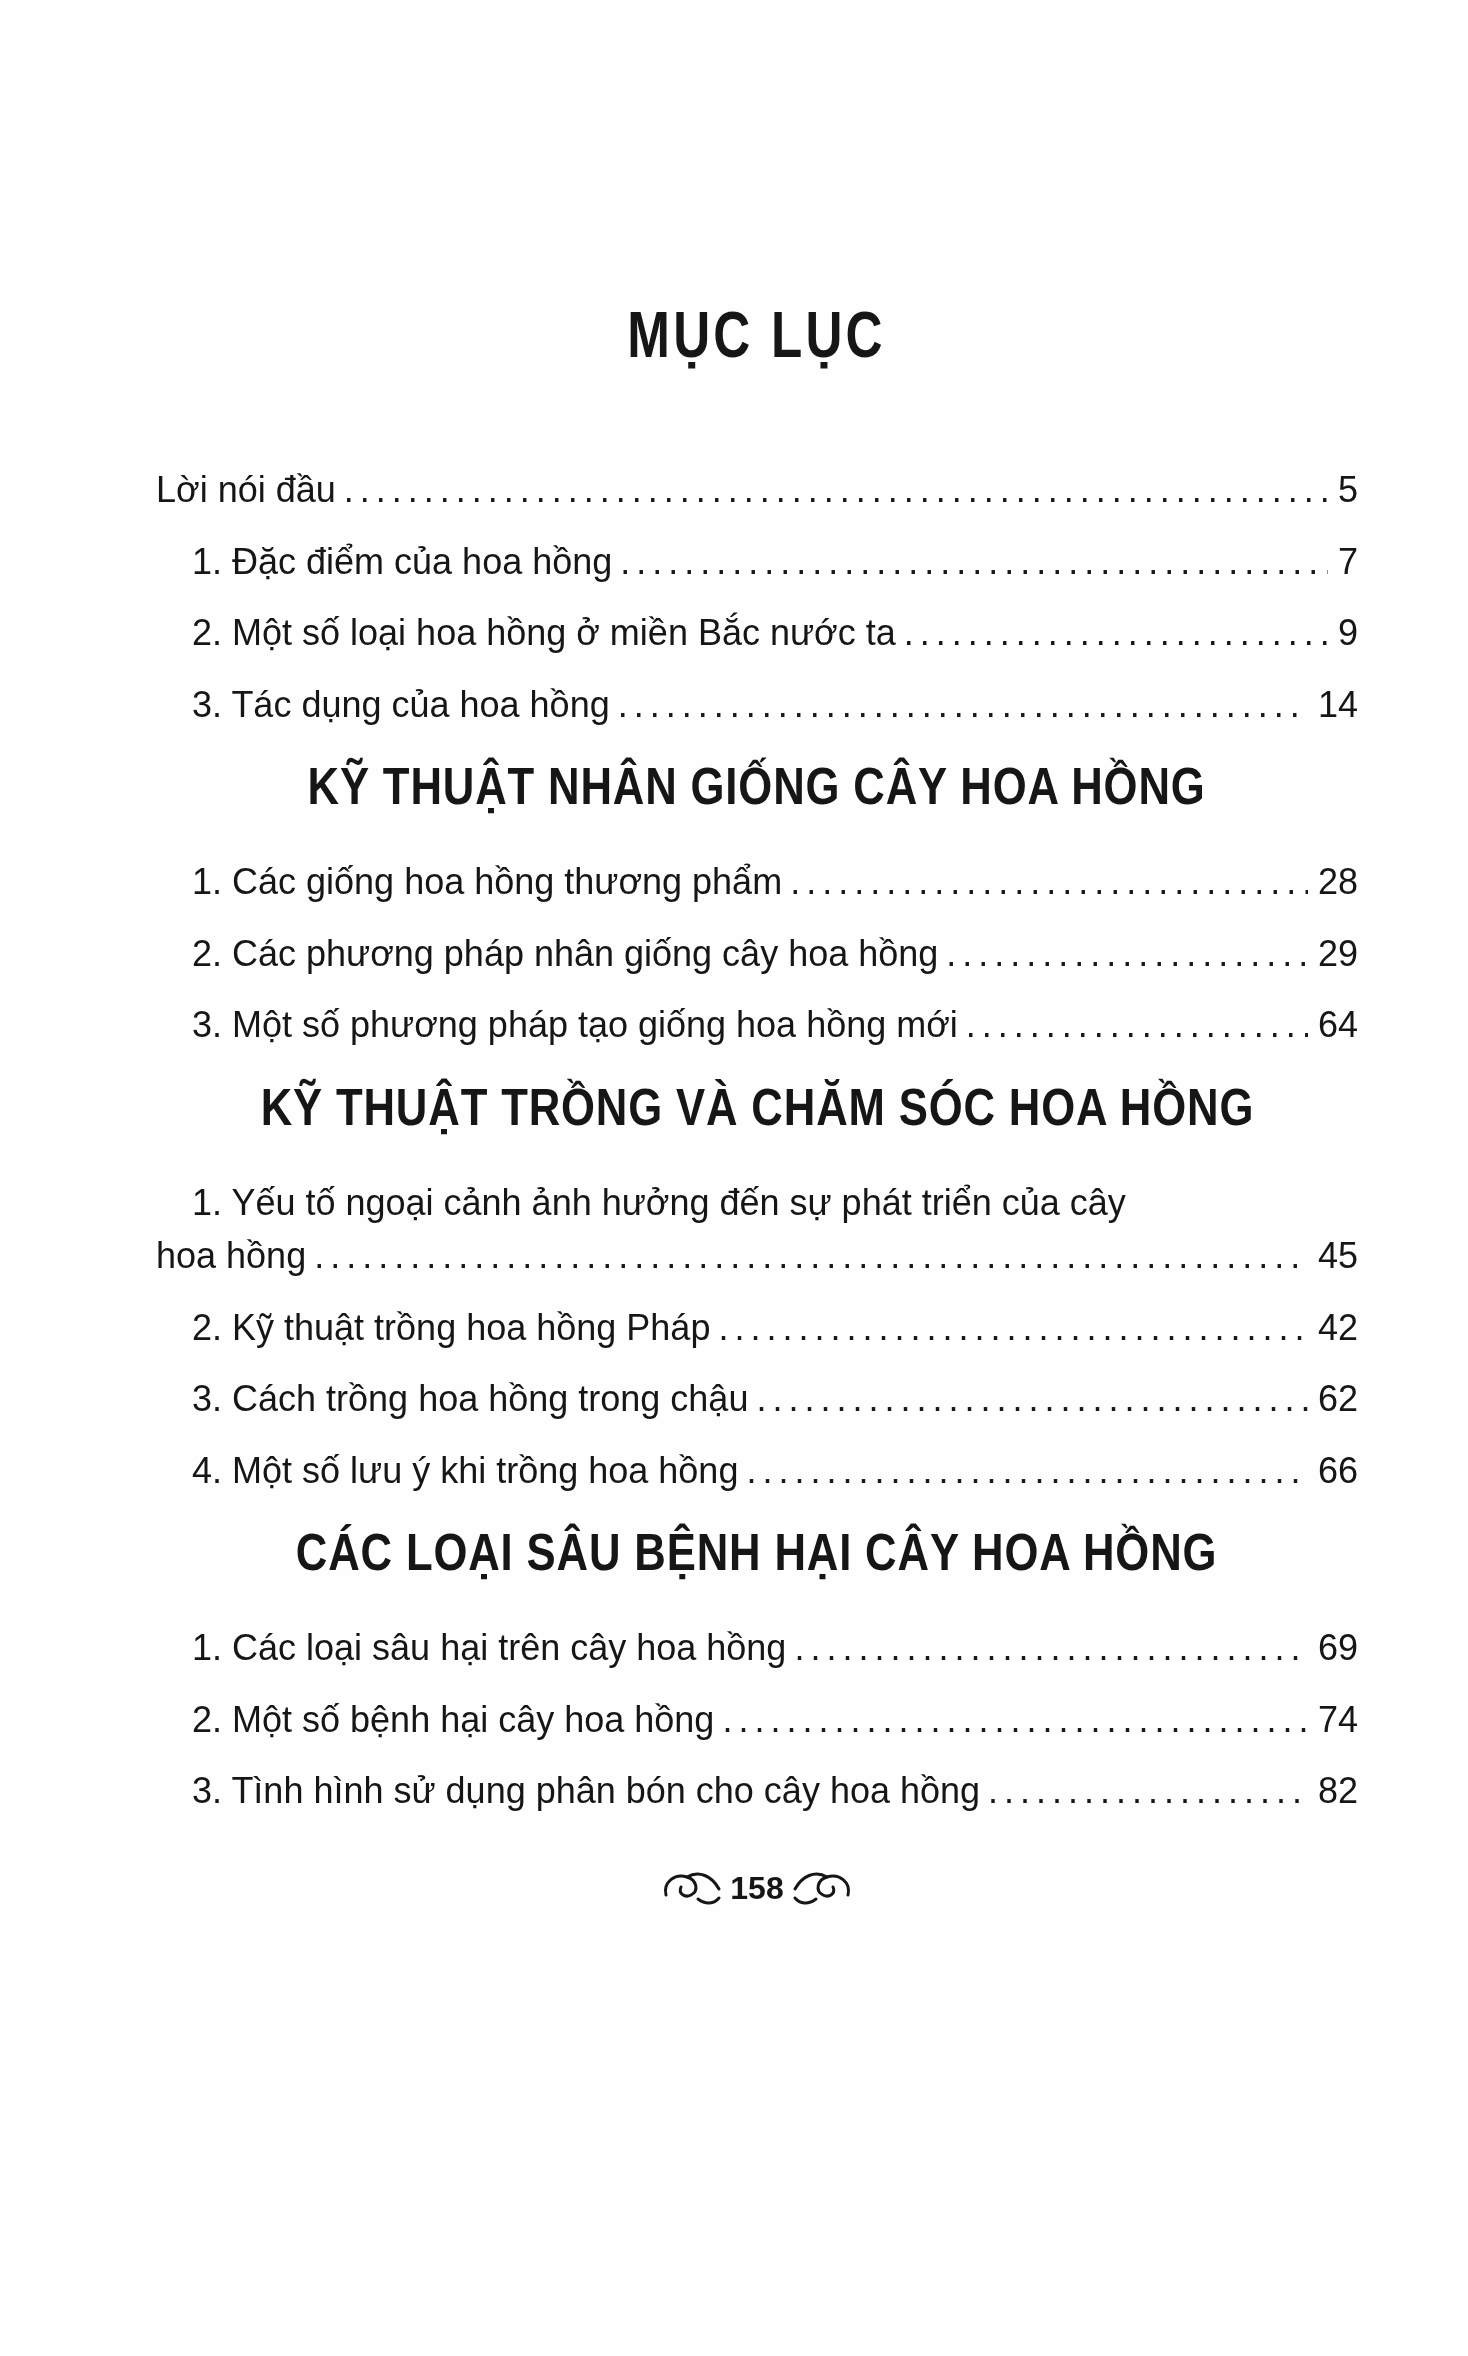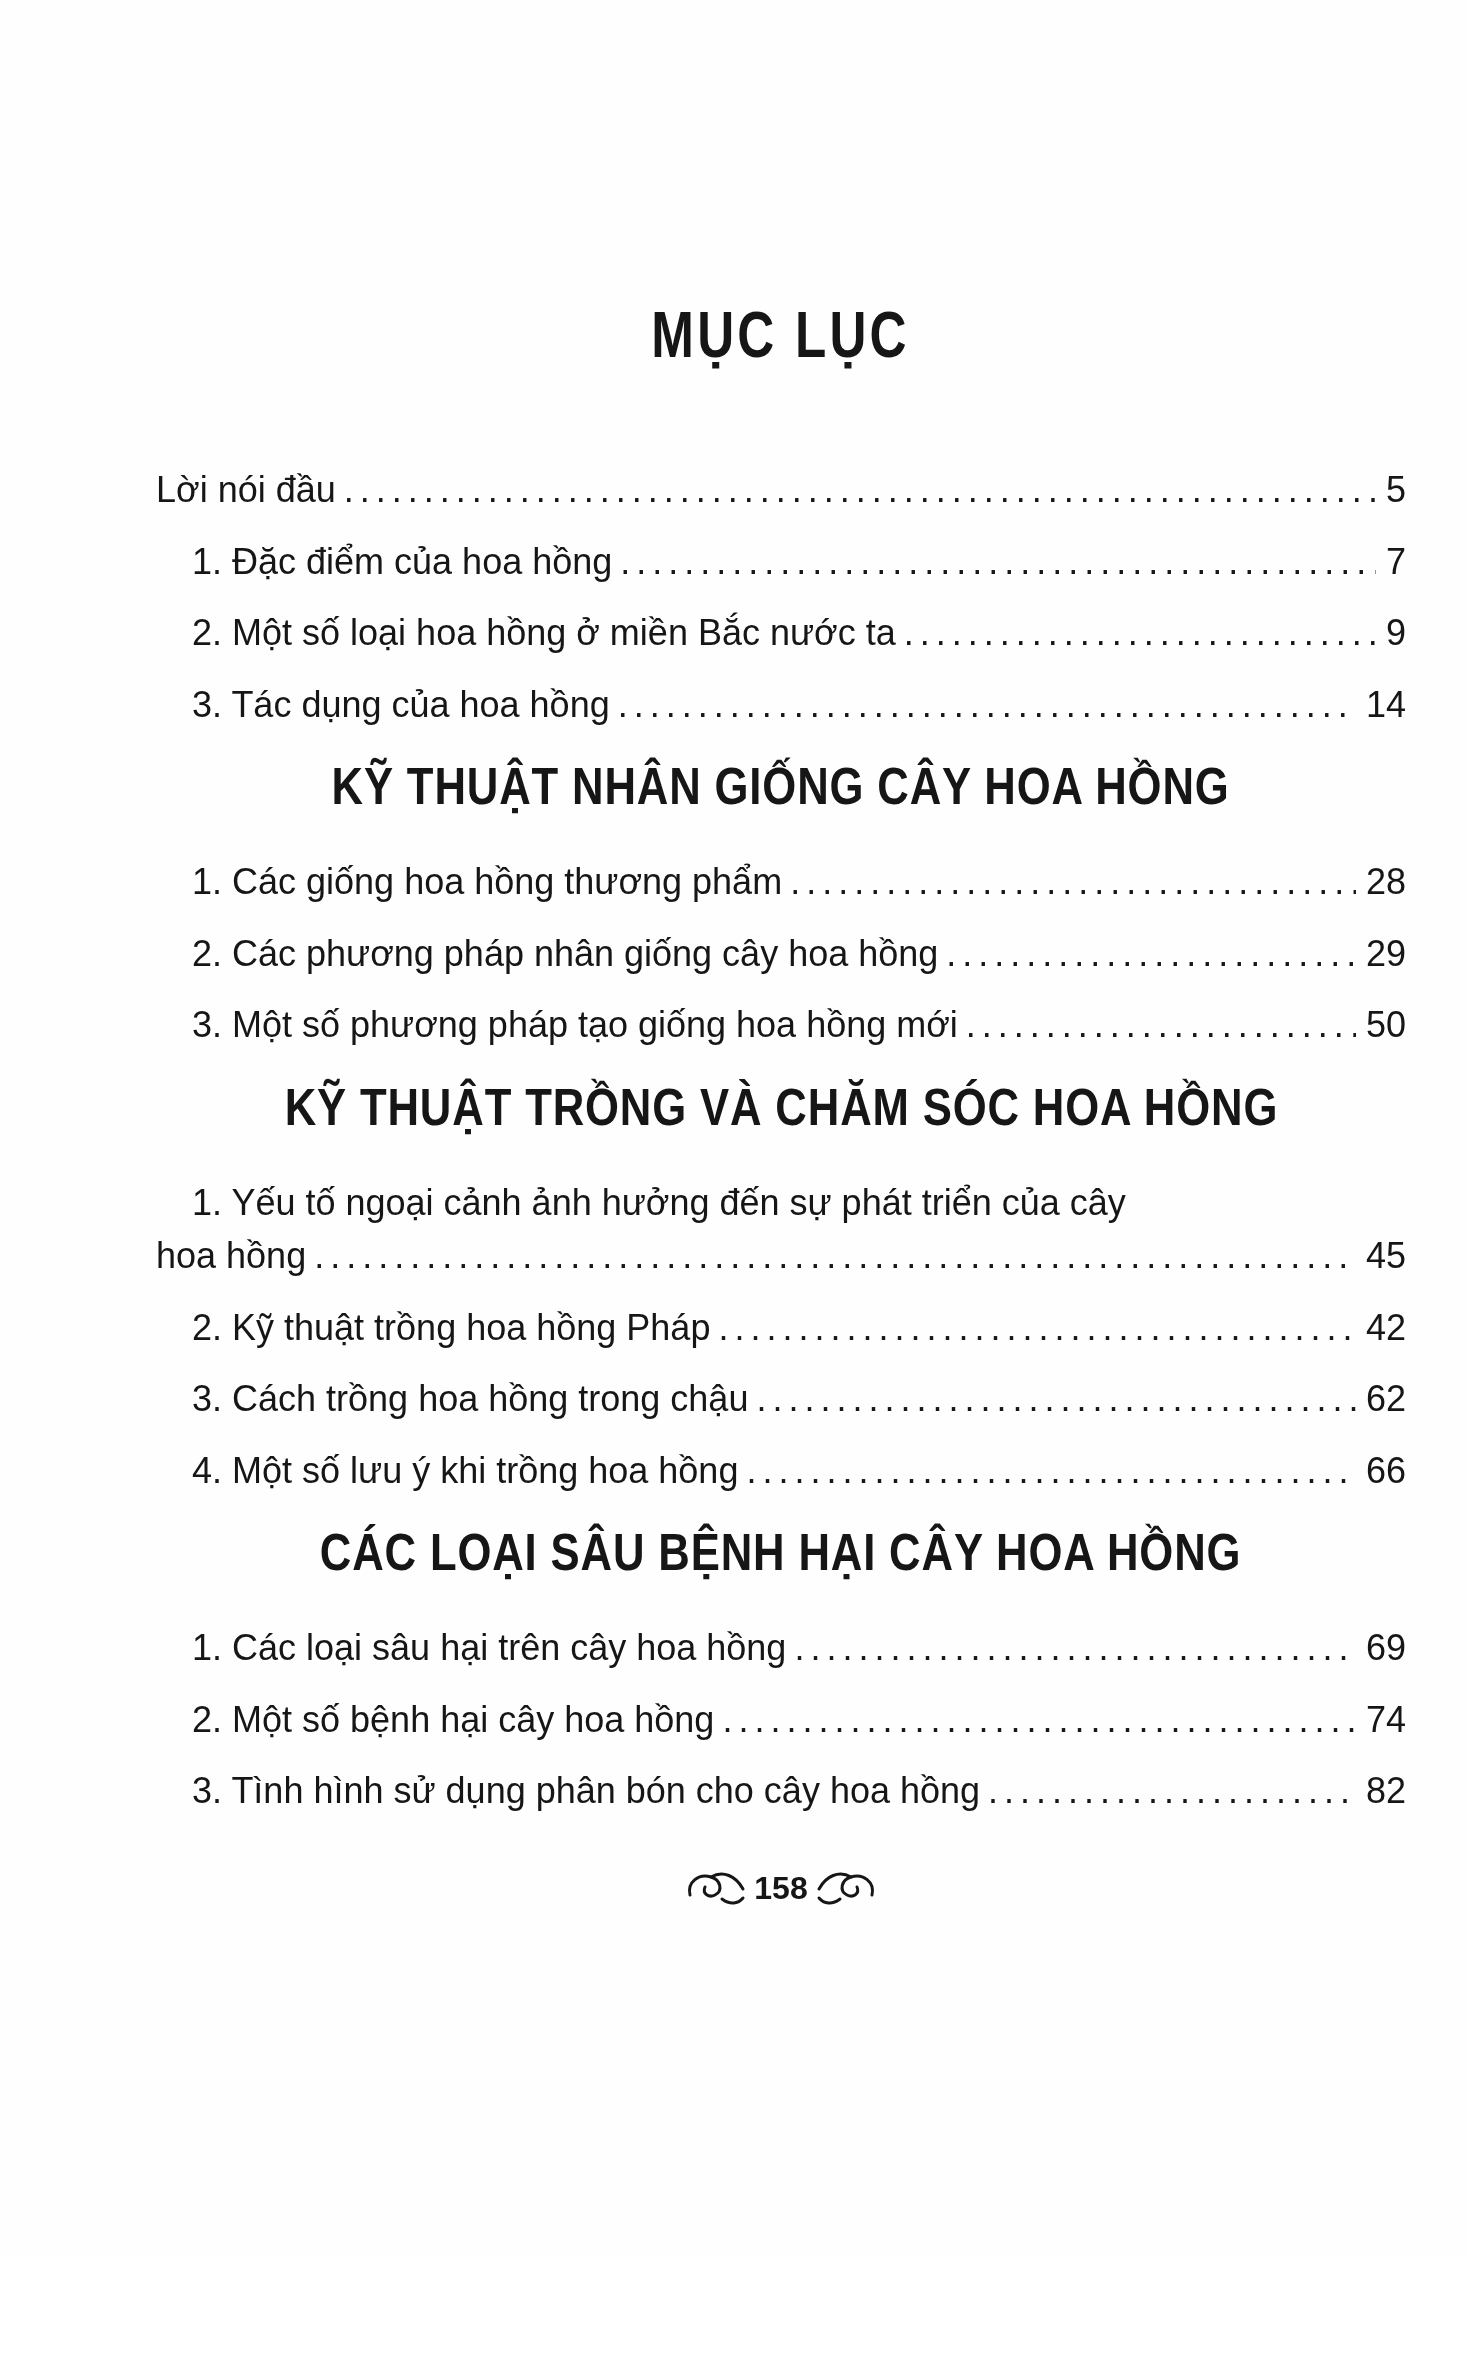--- a/index.html
+++ b/index.html
@@ -6,21 +6,21 @@
   html, body { margin: 0; padding: 0; background: #ffffff; }
   body {
     font-family: "Liberation Sans", "DejaVu Sans", sans-serif;
     color: #161616;
   }
   .page {
     width: 1468px;
     height: 2257px;
     margin: 0 auto;
     background: #fefefe;
-    padding: 298px 62px 40px 156px;
+    padding: 298px 110px 40px 156px;
     position: relative;
     overflow: hidden;
   }
   .doc-title {
     text-align: center;
     margin: 0 0 94px 0;
     font-size: 64px;
     font-weight: bold;
     letter-spacing: 0;
   }
@@ -120,21 +120,21 @@
       <span class="pagenum">28</span>
     </div>
     <div class="toc-row indent">
       <span class="label">2. Các phương pháp nhân giống cây hoa hồng</span>
       <span class="leader"></span>
       <span class="pagenum">29</span>
     </div>
     <div class="toc-row indent">
       <span class="label">3. Một số phương pháp tạo giống hoa hồng mới</span>
       <span class="leader"></span>
-      <span class="pagenum">50</span>
+      <span class="pagenum">64</span>
     </div>
 
     <h2 class="section-heading">
       <span class="condensed">KỸ THUẬT TRỒNG VÀ CHĂM SÓC HOA HỒNG</span>
     </h2>
     <div class="toc-row indent wrap-first">
       <span class="label">1. Yếu tố ngoại cảnh ảnh hưởng đến sự phát triển của cây</span>
     </div>
     <div class="toc-row">
       <span class="label">hoa hồng</span>

